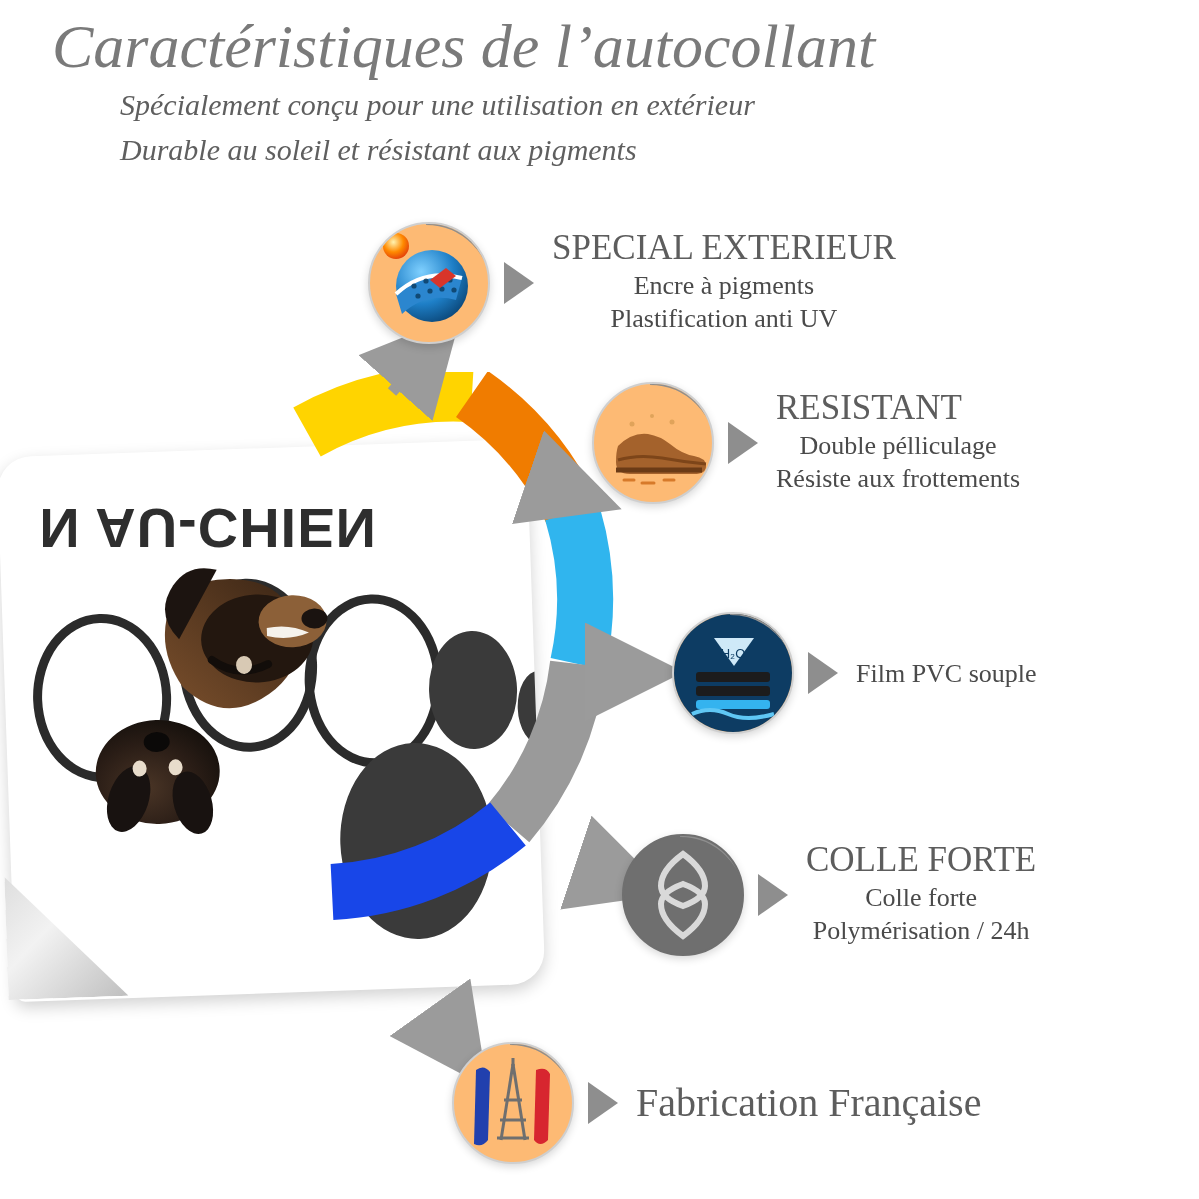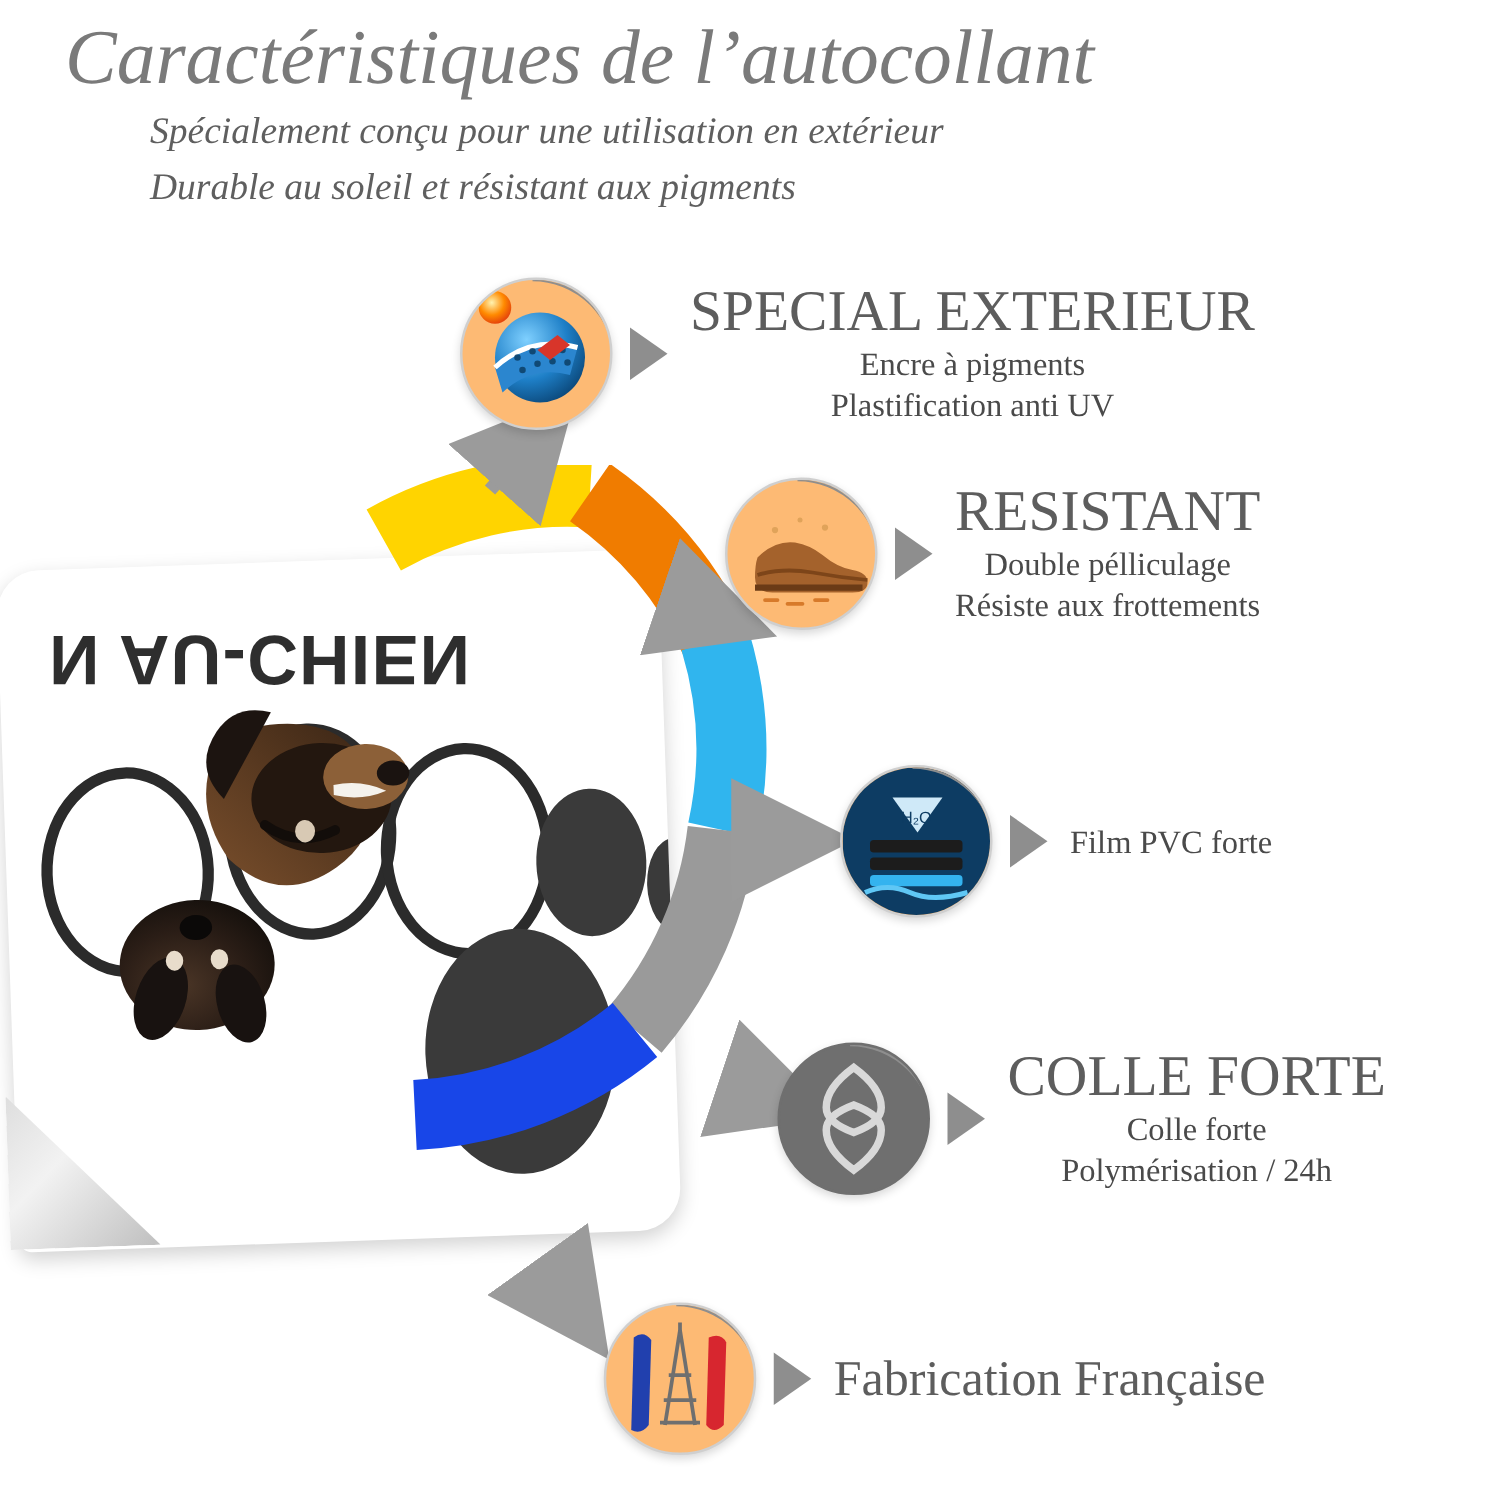--- a/index.html
+++ b/index.html
@@ -164,21 +164,21 @@
     border-bottom: 21px solid transparent;
     border-left: 30px solid #8e8e8e;
     margin-left: 14px;
     flex: 0 0 auto;
   }
   .ftext {
     margin-left: 18px;
   }
   .ftitle {
     font-family: "Liberation Serif", serif;
-    font-size: 46px;
+    font-size: 35px;
     color: #5d5d5d;
     line-height: 1.05;
     white-space: nowrap;
   }
   .ftitle.plain {
     font-size: 40px;
   }
   .fline {
     font-family: "Liberation Serif", serif;
     font-size: 26px;
@@ -321,21 +321,21 @@
     <div class="arrow"></div>
     <div class="ftext">
       <div class="ftitle">SPECIAL EXTERIEUR</div>
       <div class="flines">
         <div class="fline">Encre à pigments</div>
         <div class="fline">Plastification anti UV</div>
       </div>
     </div>
   </div>
 
-  <div class="feature" style="left:580px; top:382px;">
+  <div class="feature" style="left:592px; top:382px;">
     <div class="badge">
       <svg width="118" height="118" viewBox="0 0 118 118" aria-hidden="true">
         <path d="M24 62 q14 -14 30 -12 q12 2 22 10 q12 10 24 12 q12 2 12 10 q0 8 -12 8 l-64 0 q-14 0 -14 -12 q0 -10 2 -16 z" fill="#a4622c"></path>
         <path d="M24 76 q20 -6 44 -2 q22 4 44 6" stroke="#7d4519" stroke-width="3" fill="none"></path>
         <path d="M22 86 l86 0" stroke="#6b3b16" stroke-width="5"></path>
         <g stroke="#d77a2a" stroke-width="3" stroke-linecap="round">
           <path d="M30 96 l10 0"></path>
             <path d="M48 99 l12 0"></path>
             <path d="M70 96 l10 0"></path>
         </g>
@@ -368,21 +368,21 @@
         <rect x="22" y="86" width="74" height="9" rx="3" fill="#34b3ef"></rect>
         <path d="M40 24 l40 0 l-20 28 z" fill="#cfe9f8"></path>
         <text x="59" y="44" font-size="13" fill="#0d3c63" text-anchor="middle" font-family="Liberation Sans, sans-serif">H₂O</text>
         <path d="M18 100 q18 -8 36 0 q18 8 46 0" stroke="#5fc7f5" stroke-width="4" fill="none"></path>
       </svg>
       <div class="badge-arc"></div>
     </div>
     <div class="arrow"></div>
     <div class="ftext">
       <div class="flines">
-        <div class="fline">Film PVC forte</div>
+        <div class="fline">Film PVC souple</div>
       </div>
     </div>
   </div>
 
   <div class="feature" style="left:622px; top:834px;">
     <div class="badge dark">
       <svg width="118" height="118" viewBox="0 0 118 118" aria-hidden="true">
         <g stroke="#d9d9d9" stroke-width="6" fill="none">
           <path d="M59 18 q-22 16 -22 32 q0 12 22 20 q22 -8 22 -20 q0 -16 -22 -32 z"></path>
           <path d="M59 100 q-22 -16 -22 -32 q0 -12 22 -20 q22 8 22 20 q0 16 -22 32 z"></path>
@@ -393,21 +393,21 @@
     <div class="arrow"></div>
     <div class="ftext">
       <div class="ftitle">COLLE FORTE</div>
       <div class="flines">
         <div class="fline">Colle forte</div>
         <div class="fline">Polymérisation / 24h</div>
       </div>
     </div>
   </div>
 
-  <div class="feature" style="left:483px; top:1042px;">
+  <div class="feature" style="left:452px; top:1042px;">
     <div class="badge">
       <svg width="118" height="118" viewBox="0 0 118 118" aria-hidden="true">
         <path d="M22 26 q8 -6 14 2 l-2 68 q-6 8 -14 4 z" fill="#2140AE"></path>
         <path d="M82 26 q10 -4 14 4 l-2 66 q-8 8 -14 0 z" fill="#D7262F"></path>
         <g stroke="#6f6f6f" stroke-width="3" fill="none">
           <path d="M59 20 l-12 76"></path>
           <path d="M59 20 l12 76"></path>
           <path d="M50 56 l18 0"></path>
           <path d="M46 76 l26 0"></path>
           <path d="M43 94 l32 0"></path>

